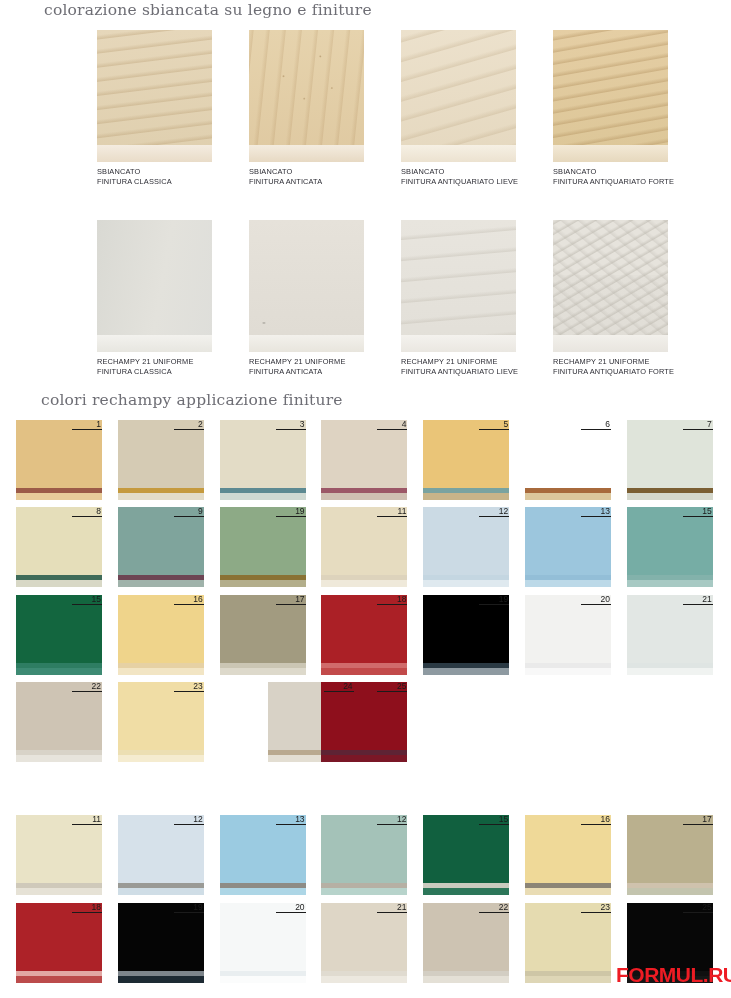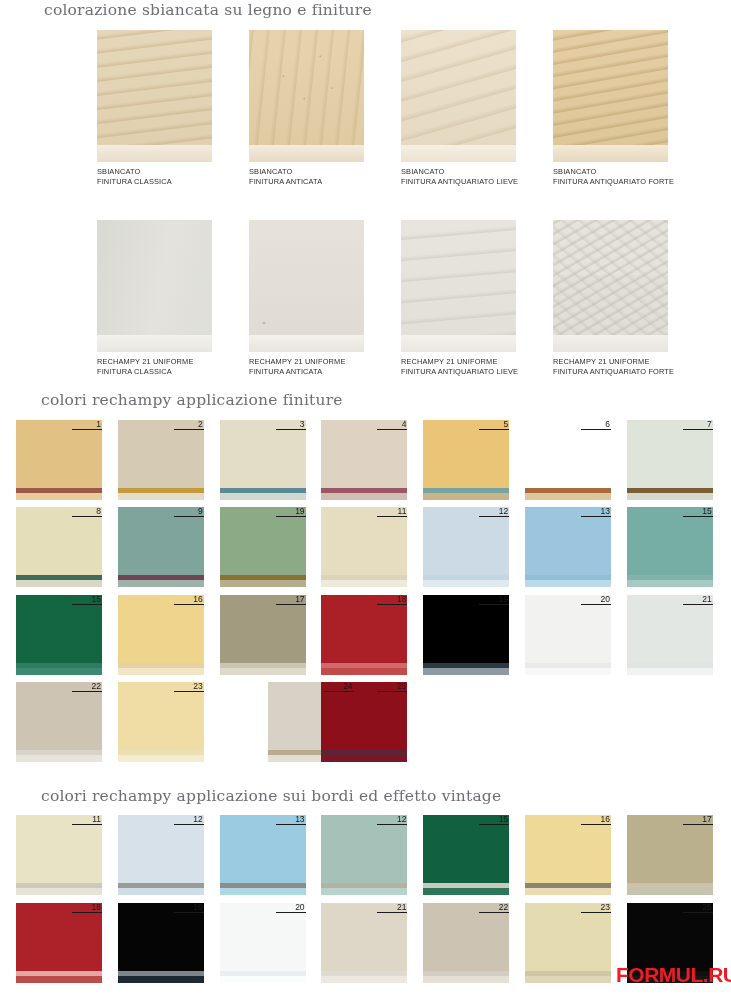--- a/index.html
+++ b/index.html
@@ -364,21 +364,20 @@
       </div>
       <div class="swatch" style="left: 321.4px; top: 681.9px;">
         <div class="face" style="background: rgb(142, 15, 28);"></div>
         <div class="band" style="bottom: 0px; height: 7px; background: rgb(122, 23, 38);"></div>
         <div class="band" style="bottom: 7px; height: 5px; background: rgb(94, 35, 52);"></div>
         <div class="rule"></div>
         <div class="num">25</div>
       </div>
     </div>
 
-  <div class="section-heading" style="left:41px;top:787px;">colori rechampy applicazione sui bordi ed effetto vintage</div>
   <div id="grid-vintage">
       <div class="swatch" style="left: 16px; top: 815px;">
         <div class="face" style="background: rgb(233, 227, 198);"></div>
         <div class="band" style="bottom: 0px; height: 7px; background: rgb(230, 226, 214);"></div>
         <div class="band" style="bottom: 7px; height: 5px; background: rgb(207, 201, 186);"></div>
         <div class="rule"></div>
         <div class="num">11</div>
       </div>
       <div class="swatch" style="left: 117.8px; top: 815px;">
         <div class="face" style="background: rgb(214, 225, 234);"></div>

